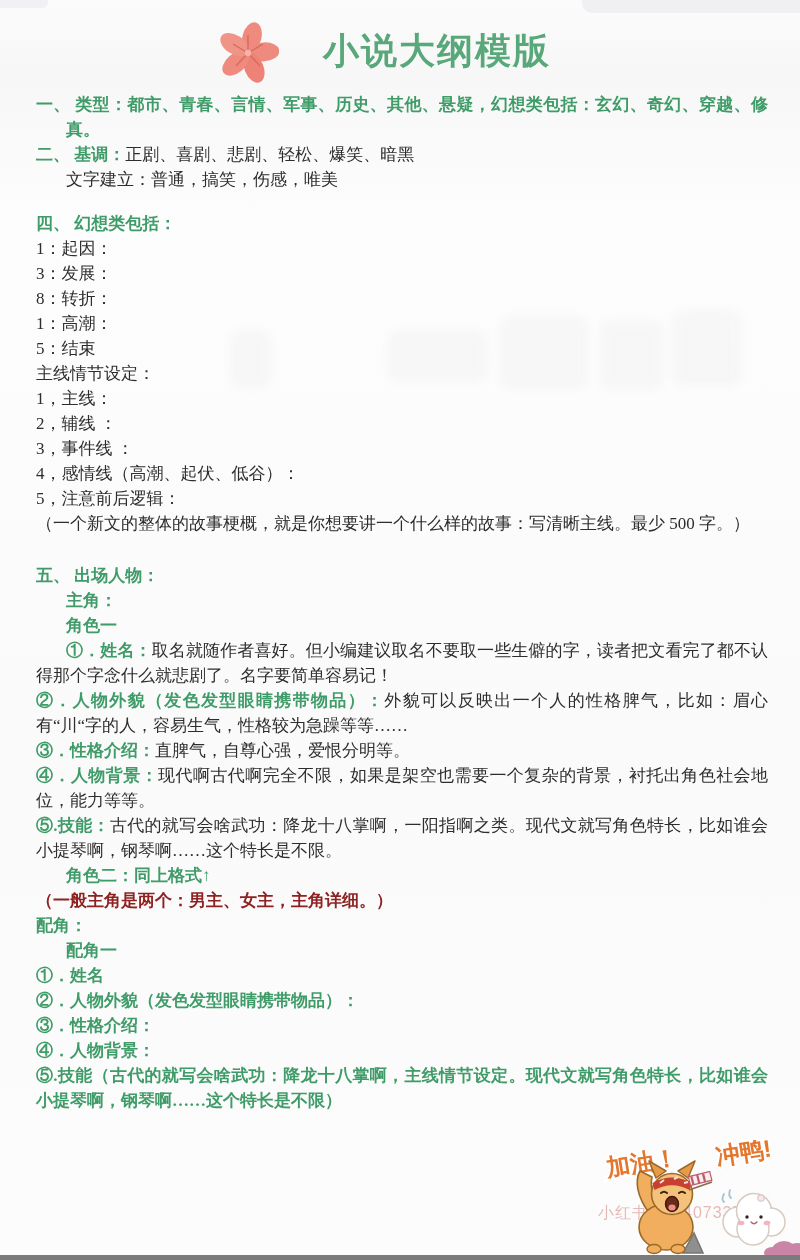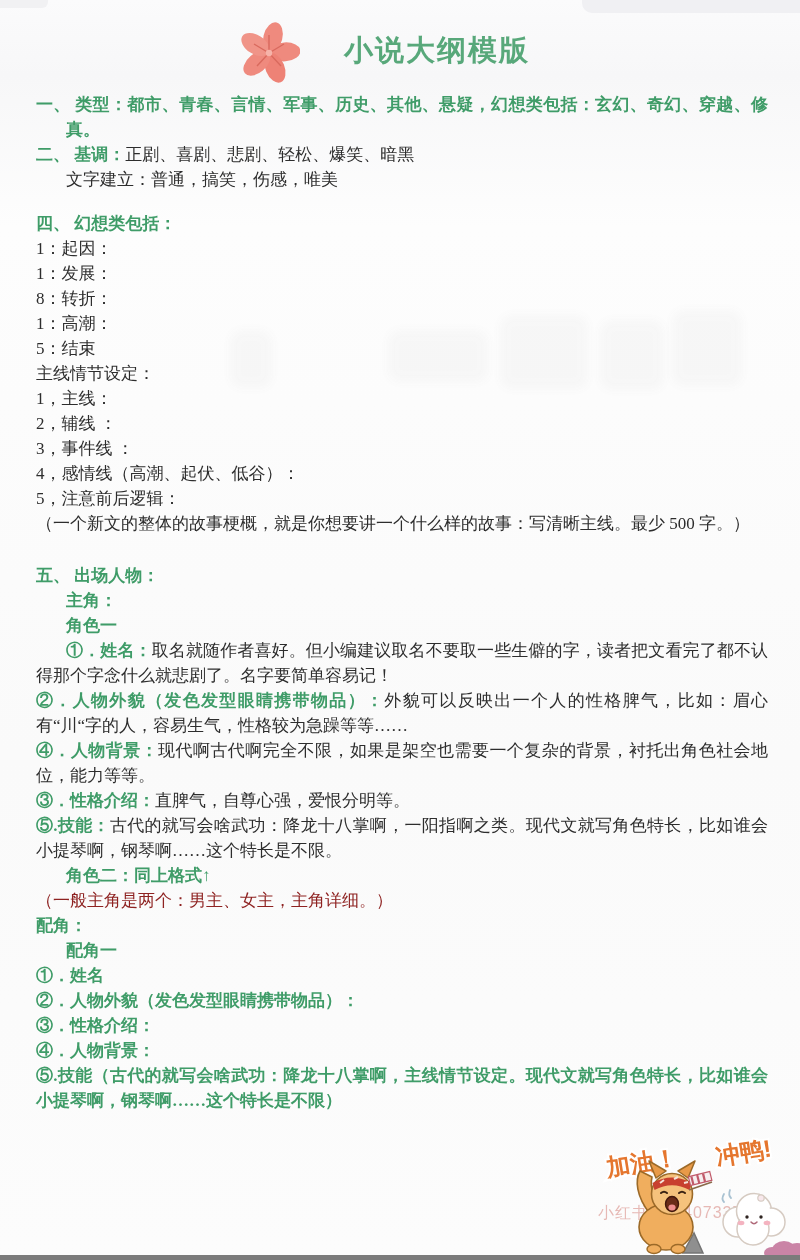--- a/index.html
+++ b/index.html
@@ -5,29 +5,29 @@
   html,body{margin:0;padding:0;}
   body{
     width:800px;height:1260px;position:relative;overflow:hidden;
     background:linear-gradient(180deg,#fbfbfc 0%,#f7f7f8 6%,#fdfdfd 18%,#fafafa 60%,#fcfcfc 100%);
     font-family:"Liberation Serif",serif;
   }
   .top-strip-right{position:absolute;top:0;right:0;width:218px;height:13px;background:#f0f0f3;border-bottom-left-radius:10px;}
   .top-strip-left{position:absolute;top:0;left:0;width:48px;height:8px;background:#f1f1f3;border-bottom-right-radius:6px;}
   .header{display:flex;align-items:center;justify-content:center;padding-top:18px;height:84px;box-sizing:border-box;transform:translateX(-16px);}
   .flower{width:62px;height:76px;margin-right:44px;flex:0 0 auto;}
-  .title{font-family:"Liberation Sans",sans-serif;font-size:29px;font-weight:700;color:var(--title-green,#58a87a);letter-spacing:2px;margin:0;}
+  .title{font-family:"Liberation Sans",sans-serif;font-size:36px;font-weight:700;color:var(--title-green,#58a87a);letter-spacing:2px;margin:0;}
   .doc{padding:8px 32px 0 36px;position:relative;z-index:2;}
   .line{margin:0;font-size:17px;line-height:25px;text-align:justify;color:var(--ink,#2d2d2d);}
   .line.hang{padding-left:30px;text-indent:-30px;}
   .line.ind{padding-left:30px;}
   .line.tind{text-indent:30px;}
   .c-g{color:var(--green,#3f9c68);font-weight:700;}
   .c-b{color:var(--ink,#2d2d2d);font-weight:400;}
-  .c-r{color:var(--red,#8e2221);font-weight:400;}
+  .c-r{color:var(--red,#8e2221);font-weight:700;}
   .gap{width:100%;}
   .wm-blob{position:absolute;background:#6a6a6a;opacity:.035;filter:blur(5px);border-radius:12px;z-index:1;}
   .id-watermark{position:absolute;left:598px;top:1203px;font-size:16px;letter-spacing:1px;
     color:rgba(214,130,122,.55);font-family:"Liberation Sans",sans-serif;z-index:3;}
   .sticker{position:absolute;right:-8px;bottom:2px;width:222px;height:126px;z-index:4;}
   .footer-bar{position:absolute;bottom:0;left:0;width:800px;height:5px;background:var(--footer-bar,#7b7b7b);z-index:5;}
   svg text.cheer{font-family:"Liberation Sans",sans-serif;font-weight:700;font-size:24px;
     fill:var(--cheer-orange,#e5762e);stroke:#ffffff;stroke-width:4px;paint-order:stroke;}
 </style>
 </head>
@@ -61,39 +61,39 @@
   <h1 class="title">小说大纲模版</h1>
 </div>
 
 <div class="doc">
     <p class="line hang"><span class="c-g">一、 类型：都市、青春、言情、军事、历史、其他、悬疑，幻想类包括：玄幻、奇幻、穿越、修真。</span></p>
     <p class="line hang"><span class="c-g">二、 基调：</span><span class="c-b">正剧、喜剧、悲剧、轻松、爆笑、暗黑</span></p>
     <p class="line ind"><span class="c-b">文字建立：普通，搞笑，伤感，唯美</span></p>
     <div class="gap" style="height: 19px;"></div>
     <p class="line hang"><span class="c-g">四、 幻想类包括：</span></p>
     <p class="line"><span class="c-b">1：起因：</span></p>
-    <p class="line"><span class="c-b">1：发展：</span></p>
+    <p class="line"><span class="c-b">3：发展：</span></p>
     <p class="line"><span class="c-b">8：转折：</span></p>
     <p class="line"><span class="c-b">1：高潮：</span></p>
     <p class="line"><span class="c-b">5：结束</span></p>
     <p class="line"><span class="c-b">主线情节设定：</span></p>
     <p class="line"><span class="c-b">1，主线：</span></p>
     <p class="line"><span class="c-b">2，辅线 ：</span></p>
     <p class="line"><span class="c-b">3，事件线 ：</span></p>
     <p class="line"><span class="c-b">4，感情线（高潮、起伏、低谷）：</span></p>
     <p class="line"><span class="c-b">5，注意前后逻辑：</span></p>
     <p class="line"><span class="c-b">（一个新文的整体的故事梗概，就是你想要讲一个什么样的故事：写清晰主线。最少 500 字。）</span></p>
     <div class="gap" style="height: 27px;"></div>
     <p class="line hang"><span class="c-g">五、 出场人物：</span></p>
     <p class="line ind"><span class="c-g">主角：</span></p>
     <p class="line ind"><span class="c-g">角色一</span></p>
     <p class="line tind"><span class="c-g">①．姓名：</span><span class="c-b">取名就随作者喜好。但小编建议取名不要取一些生僻的字，读者把文看完了都不认得那个字念什么就悲剧了。名字要简单容易记！</span></p>
     <p class="line"><span class="c-g">②．人物外貌（发色发型眼睛携带物品）：</span><span class="c-b">外貌可以反映出一个人的性格脾气，比如：眉心有“川“字的人，容易生气，性格较为急躁等等……</span></p>
+    <p class="line"><span class="c-g">③．性格介绍：</span><span class="c-b">直脾气，自尊心强，爱恨分明等。</span></p>
     <p class="line"><span class="c-g">④．人物背景：</span><span class="c-b">现代啊古代啊完全不限，如果是架空也需要一个复杂的背景，衬托出角色社会地位，能力等等。</span></p>
-    <p class="line"><span class="c-g">③．性格介绍：</span><span class="c-b">直脾气，自尊心强，爱恨分明等。</span></p>
     <p class="line"><span class="c-g">⑤.技能：</span><span class="c-b">古代的就写会啥武功：降龙十八掌啊，一阳指啊之类。现代文就写角色特长，比如谁会小提琴啊，钢琴啊……这个特长是不限。</span></p>
     <p class="line ind"><span class="c-g">角色二：同上格式↑</span></p>
     <p class="line"><span class="c-r">（一般主角是两个：男主、女主，主角详细。）</span></p>
     <p class="line"><span class="c-g">配角：</span></p>
     <p class="line ind"><span class="c-g">配角一</span></p>
     <p class="line"><span class="c-g">①．姓名</span></p>
     <p class="line"><span class="c-g">②．人物外貌（发色发型眼睛携带物品）：</span></p>
     <p class="line"><span class="c-g">③．性格介绍：</span></p>
     <p class="line"><span class="c-g">④．人物背景：</span></p>
     <p class="line"><span class="c-g">⑤.技能（古代的就写会啥武功：降龙十八掌啊，主线情节设定。现代文就写角色特长，比如谁会小提琴啊，钢琴啊……这个特长是不限）</span></p>

